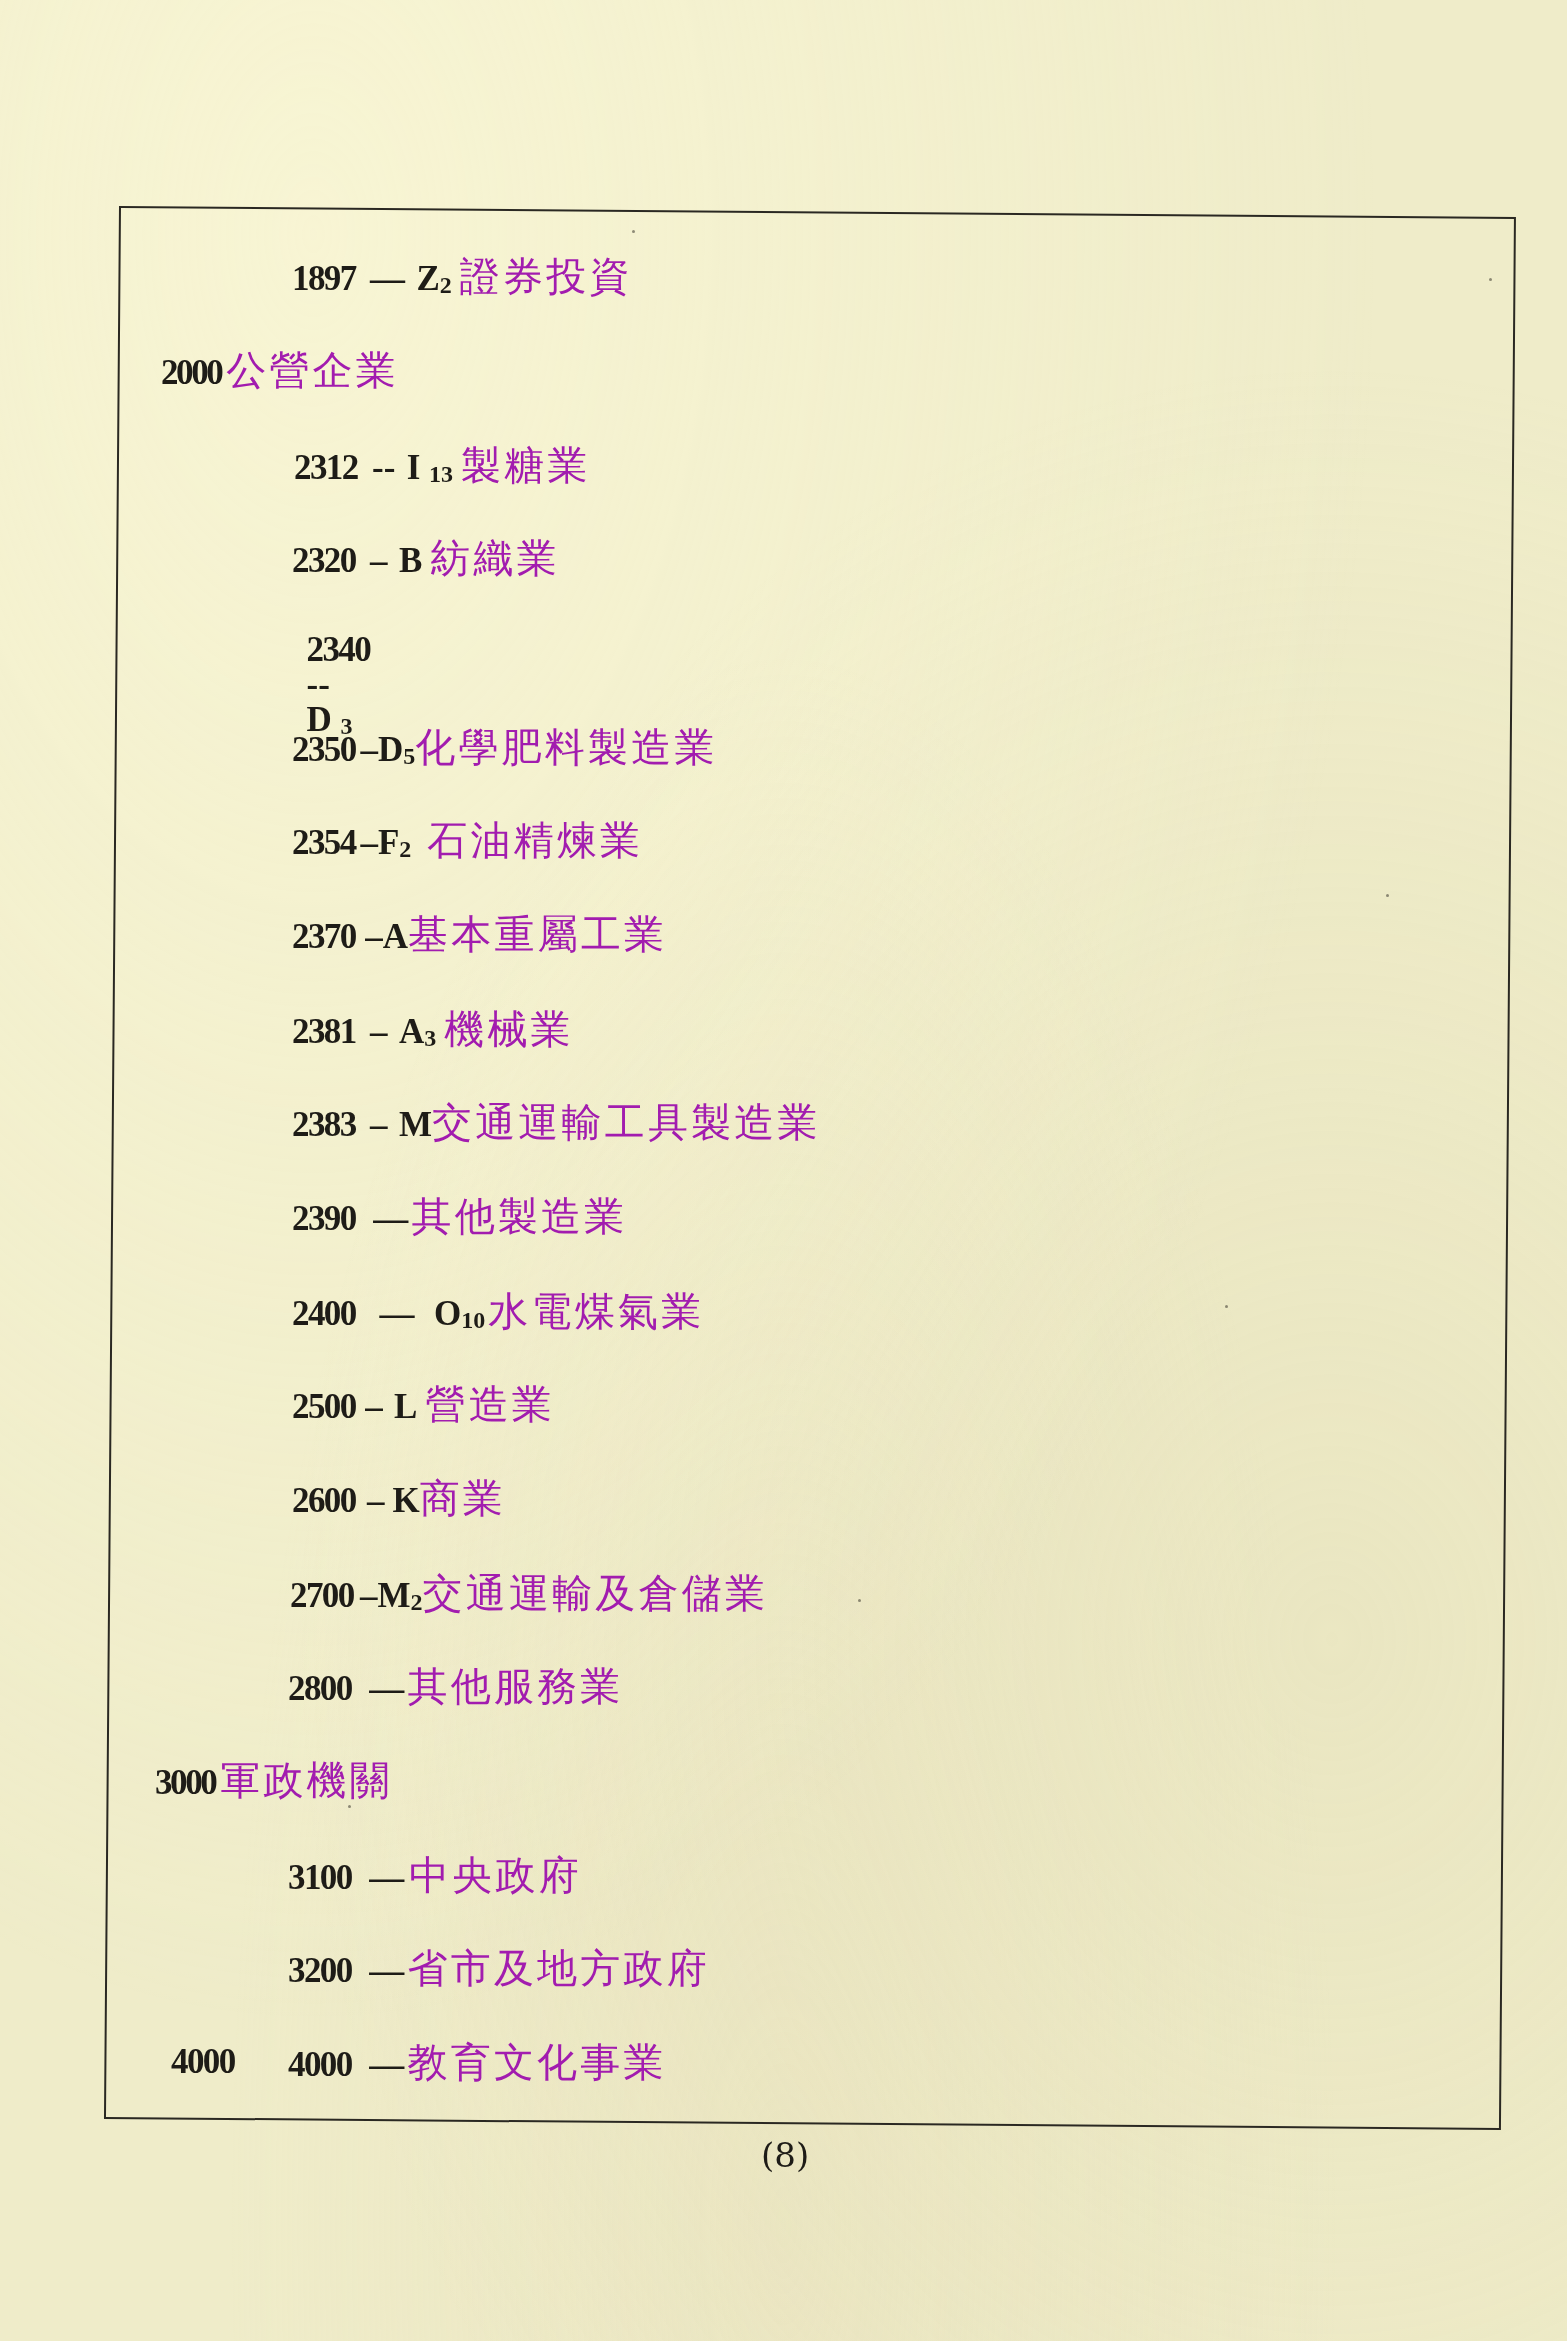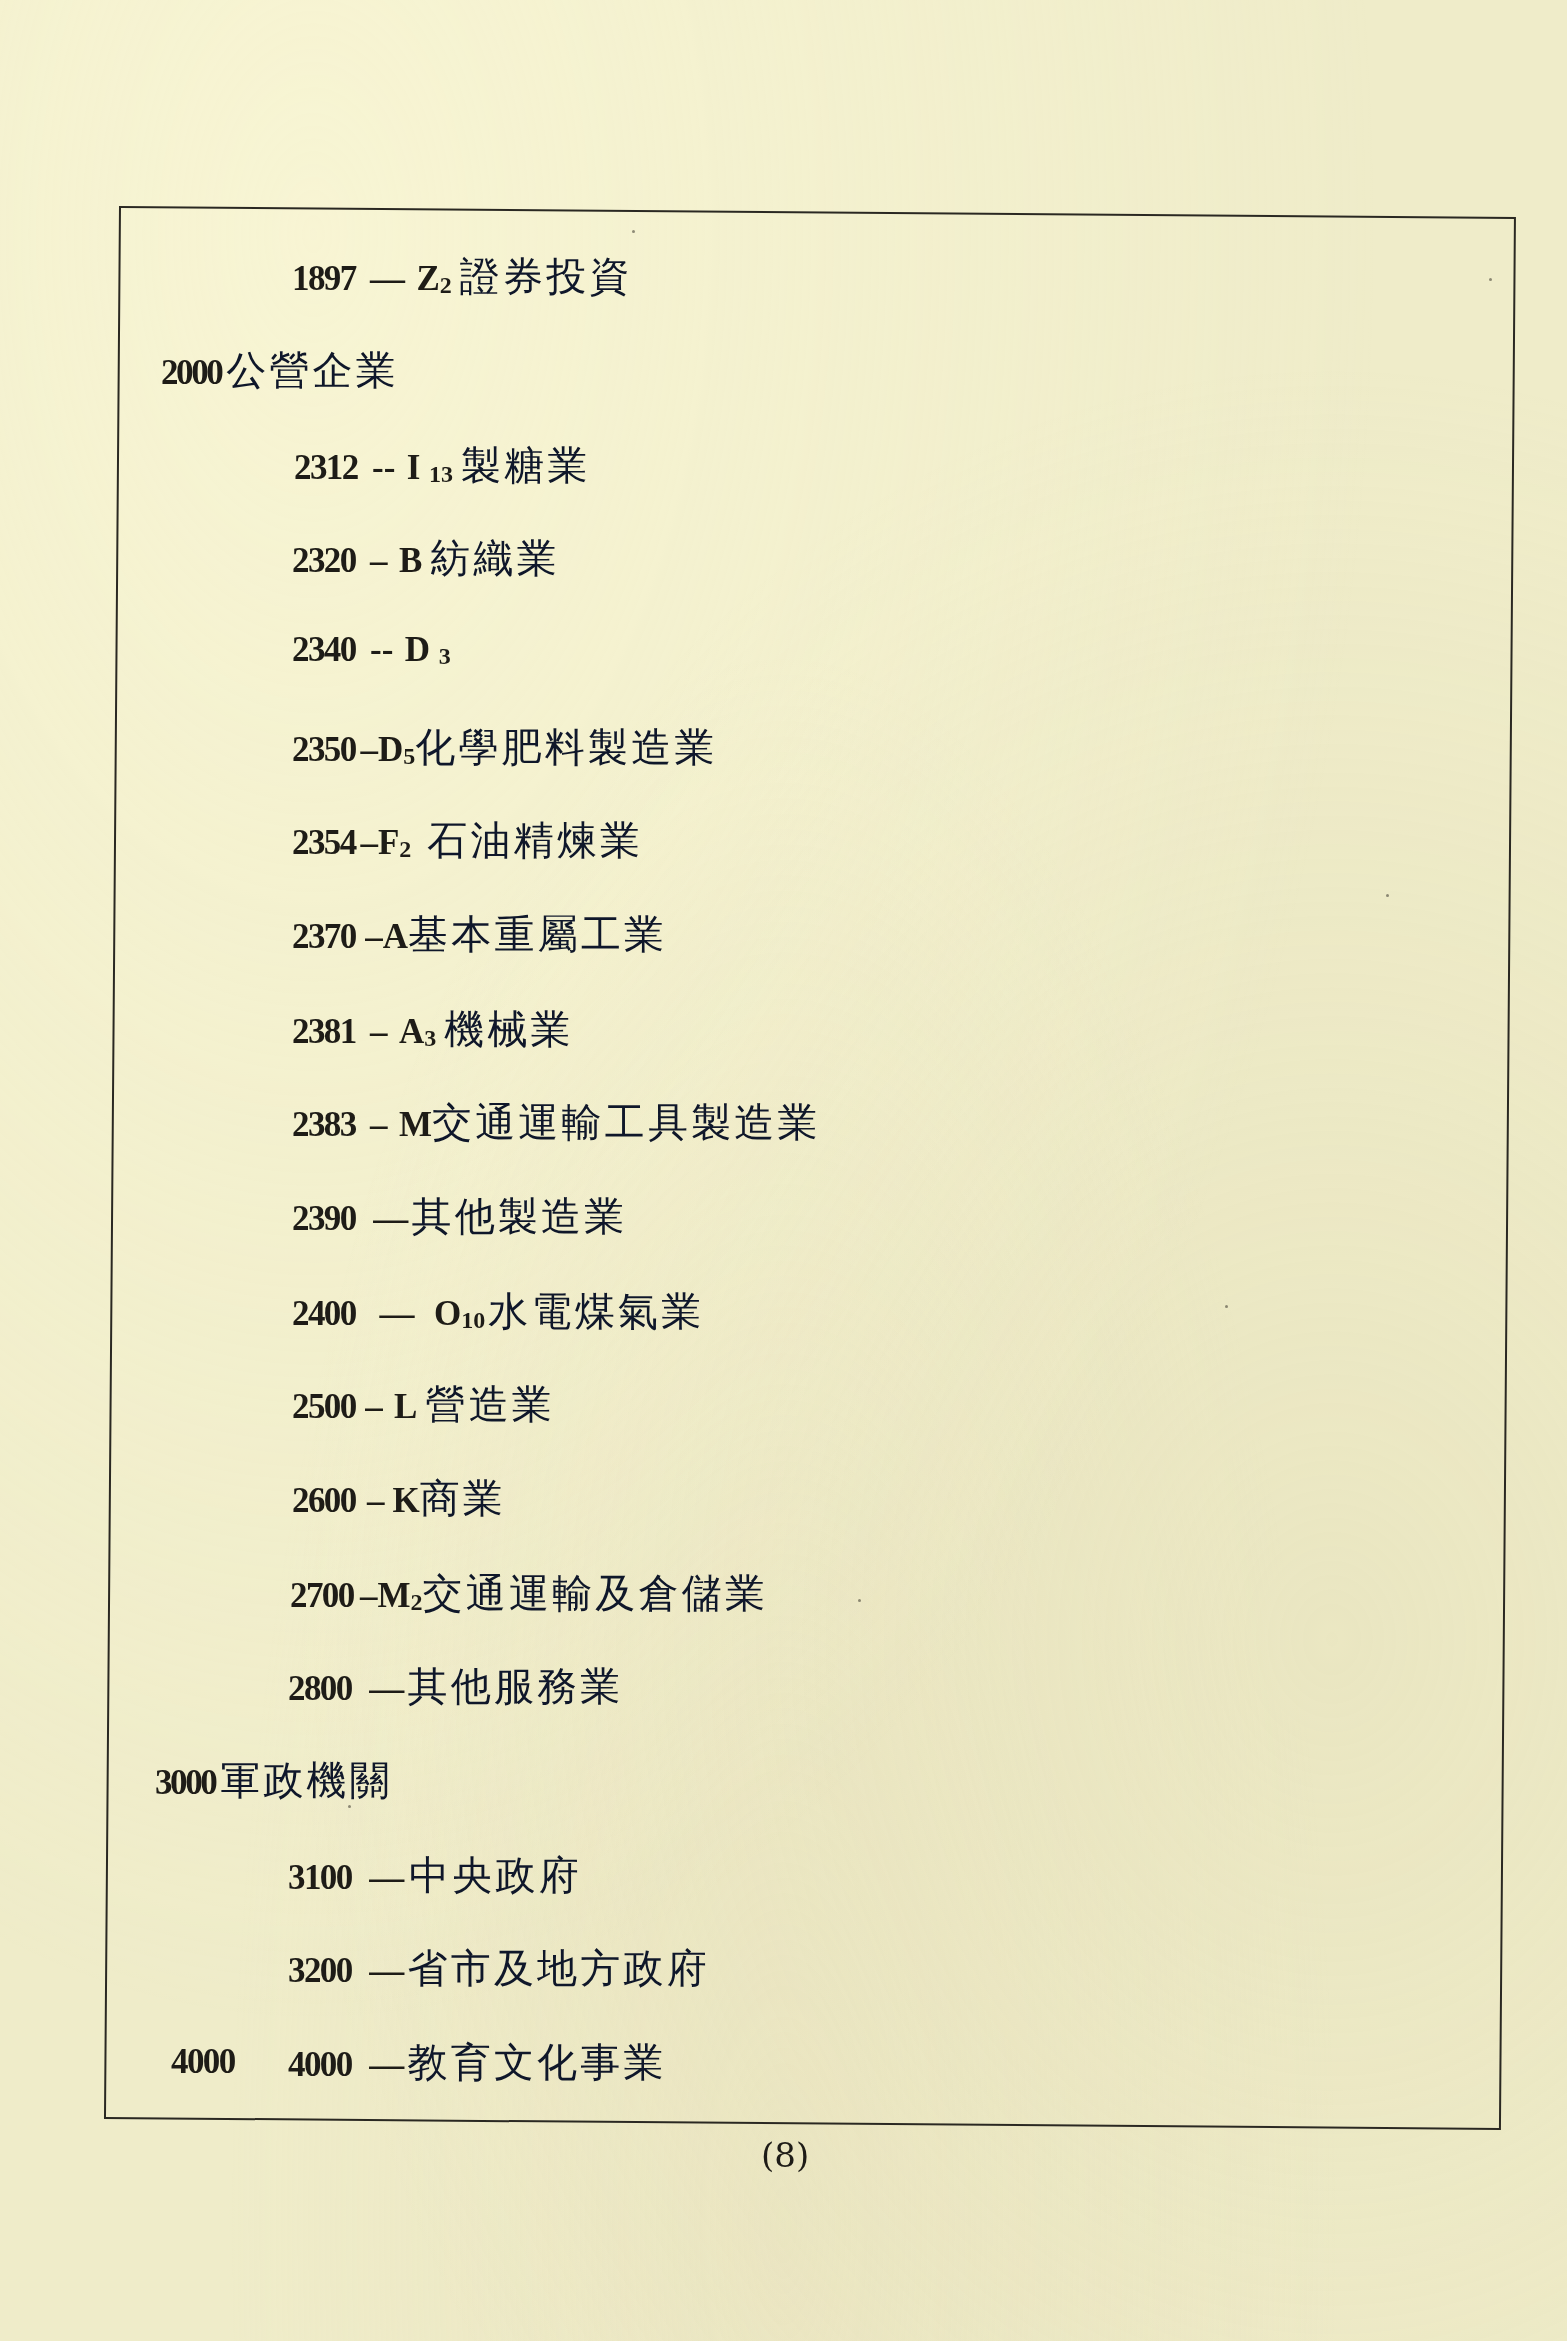--- a/index.html
+++ b/index.html
@@ -59,21 +59,21 @@
       margin-right: 8px;
     }
     .code sub, .sub {
       font-size: 24px;
       vertical-align: -3.2px;
     }
     .label {
       font-family: "DejaVu Sans", "Liberation Sans", sans-serif;
       font-size: 40px;
       letter-spacing: 3.2px;
-      color: #0f172a;
+      color: #a21caf;
     }
     .heading .num { letter-spacing: -2.4px; }
     .heading .label { margin-left: 4.8px; }
     .page-number {
       position: absolute;
       left: 761px;
       top: 2135px;
       font-family: "DejaVu Serif", serif;
       font-size: 34px;
       color: #1e1c17;
@@ -118,21 +118,21 @@
   <span class="label">製糖業</span>
 </div>
 
 <div class="row" style="left:292px; top:538px;">
   <span class="num">2320</span>
   <span class="dash">–</span>
   <span class="code"><span>B</span><span class="sub"></span></span>
   <span class="label">紡織業</span>
 </div>
 
-<div class="row" style="left:292px; top:632px;">
+<div class="row" style="left:292px; top:632px;flex-direction:column;">
   <span class="num">2340</span>
   <span class="dash">--</span>
   <span class="code"><span>D</span> <span class="sub">3</span></span>
 </div>
 
 <div class="row" style="left:292px; top:727px;">
   <span class="num">2350</span>
   <span class="dash" style="margin:0 0 0 4.8px;">–</span>
   <span class="code" style="margin-right:0;"><span>D</span><span class="sub">5</span></span>
   <span class="label">化學肥料製造業</span>

